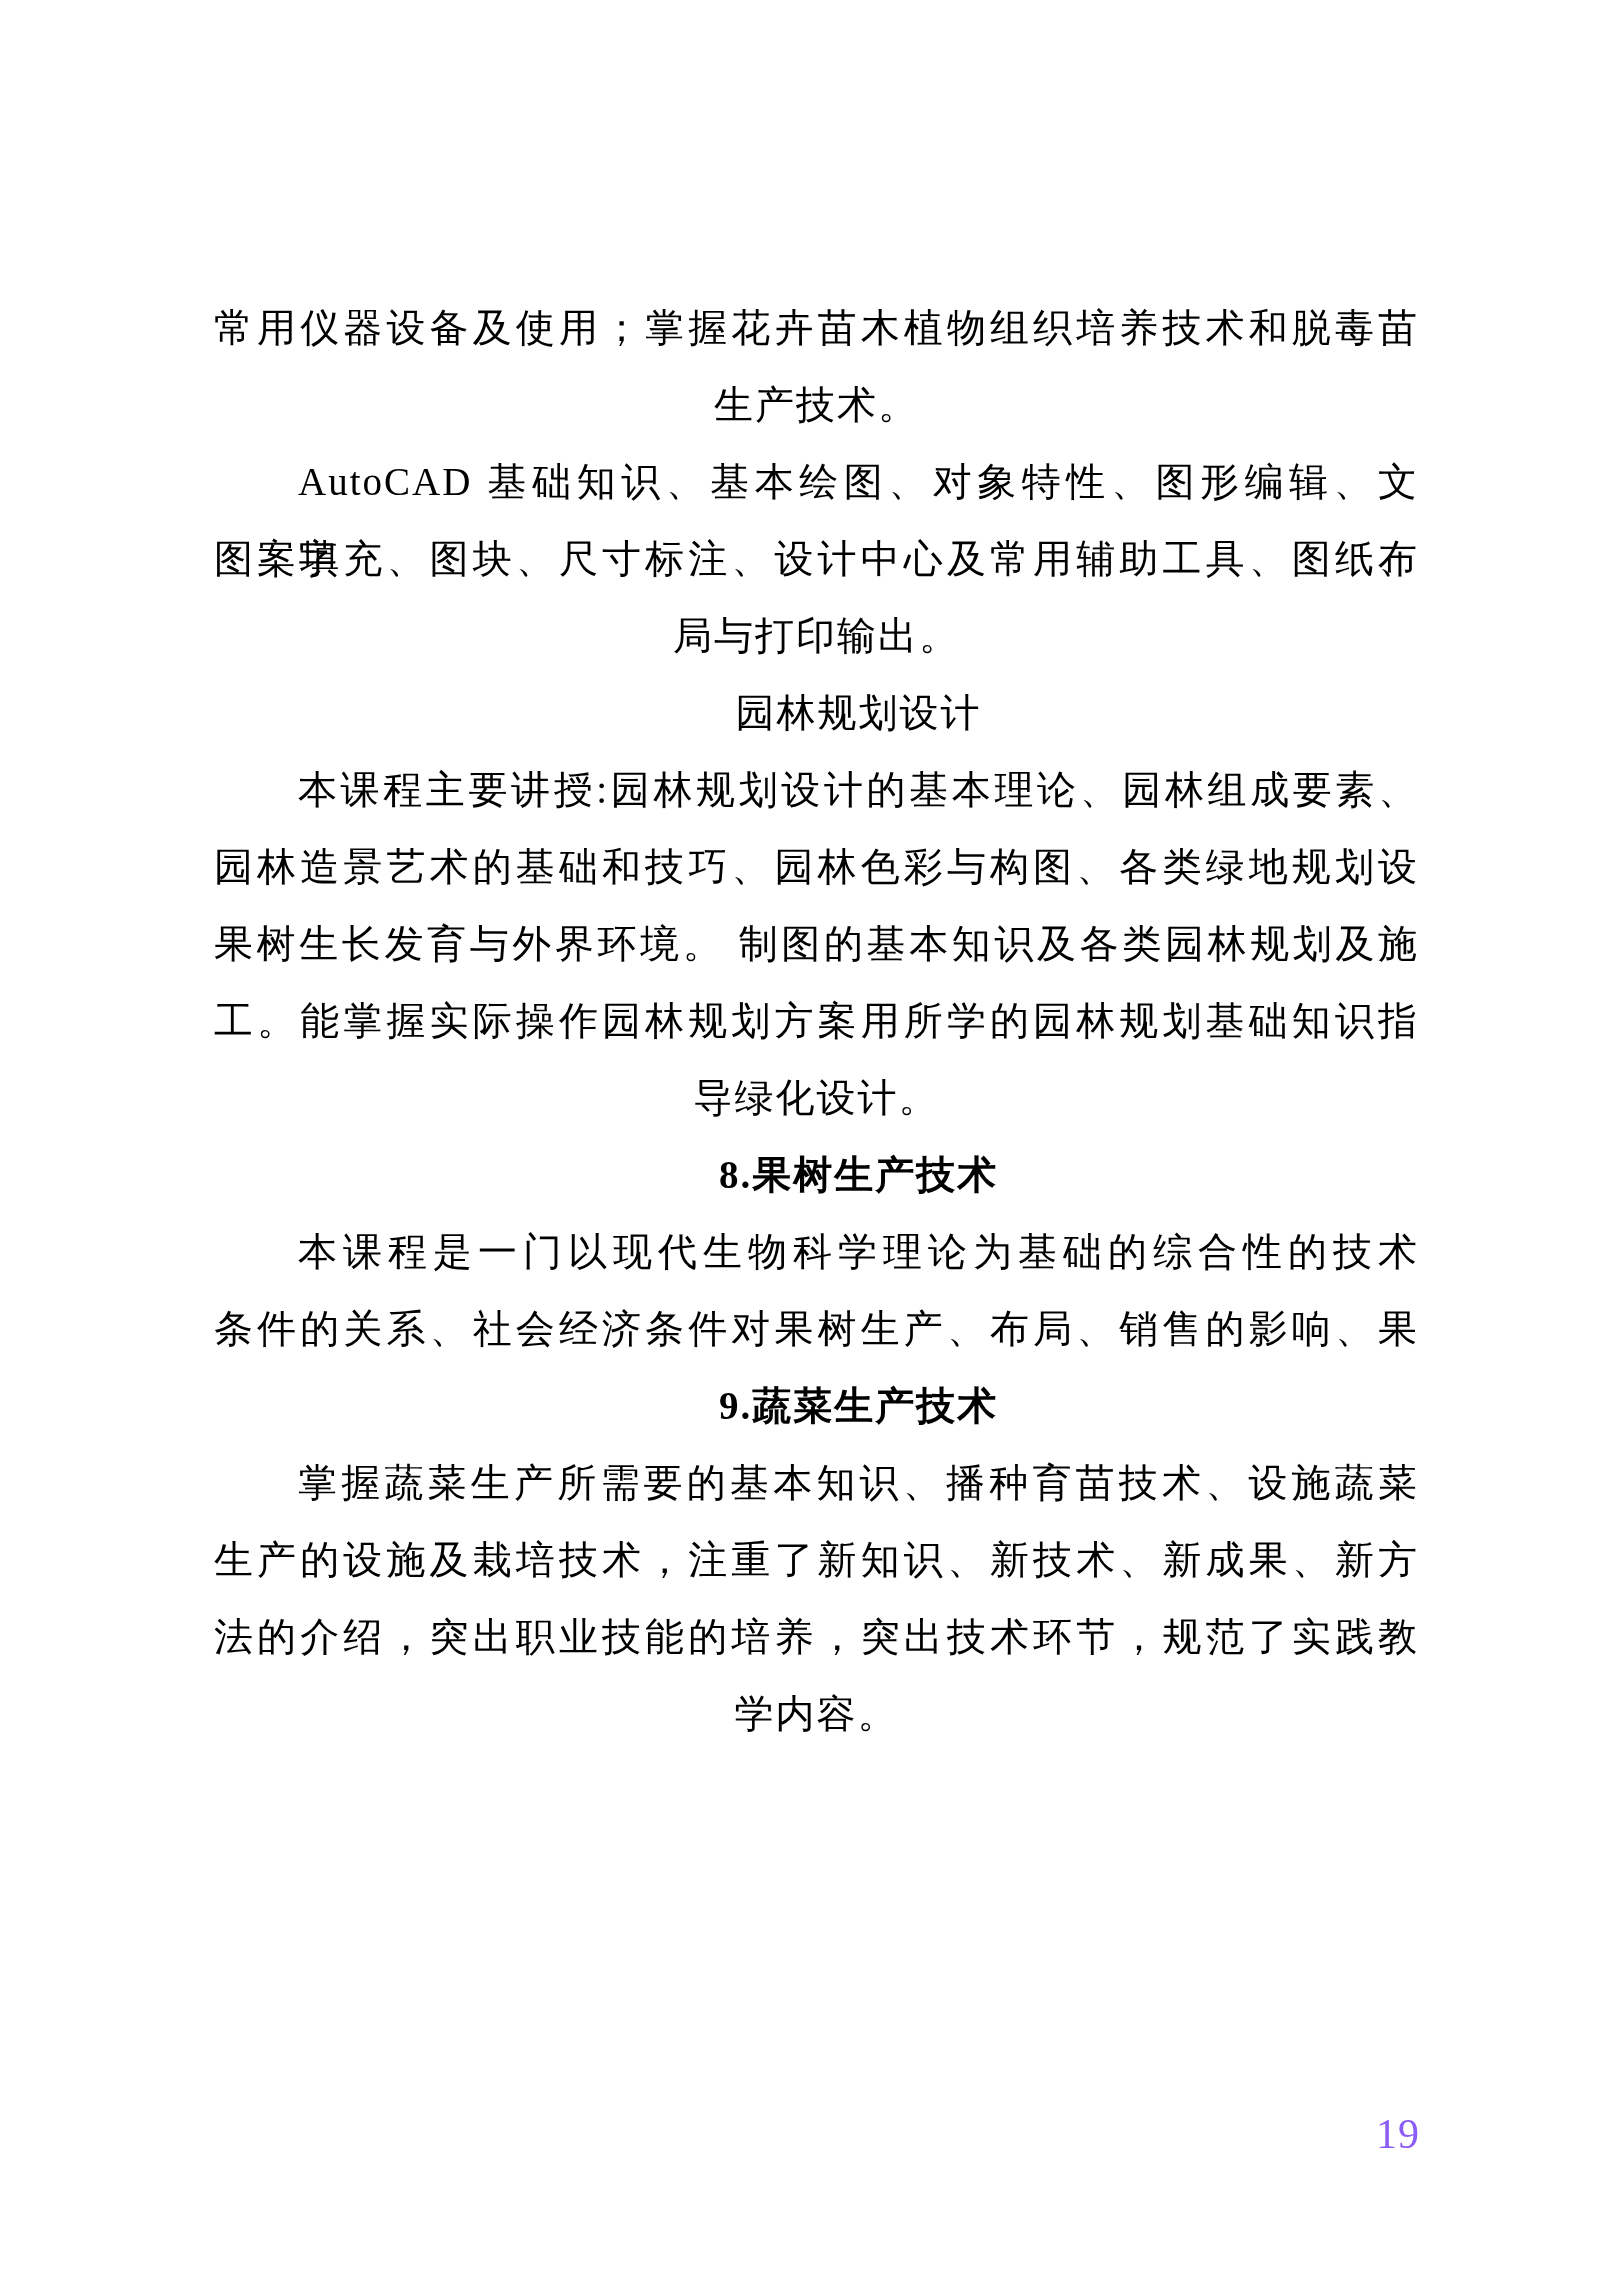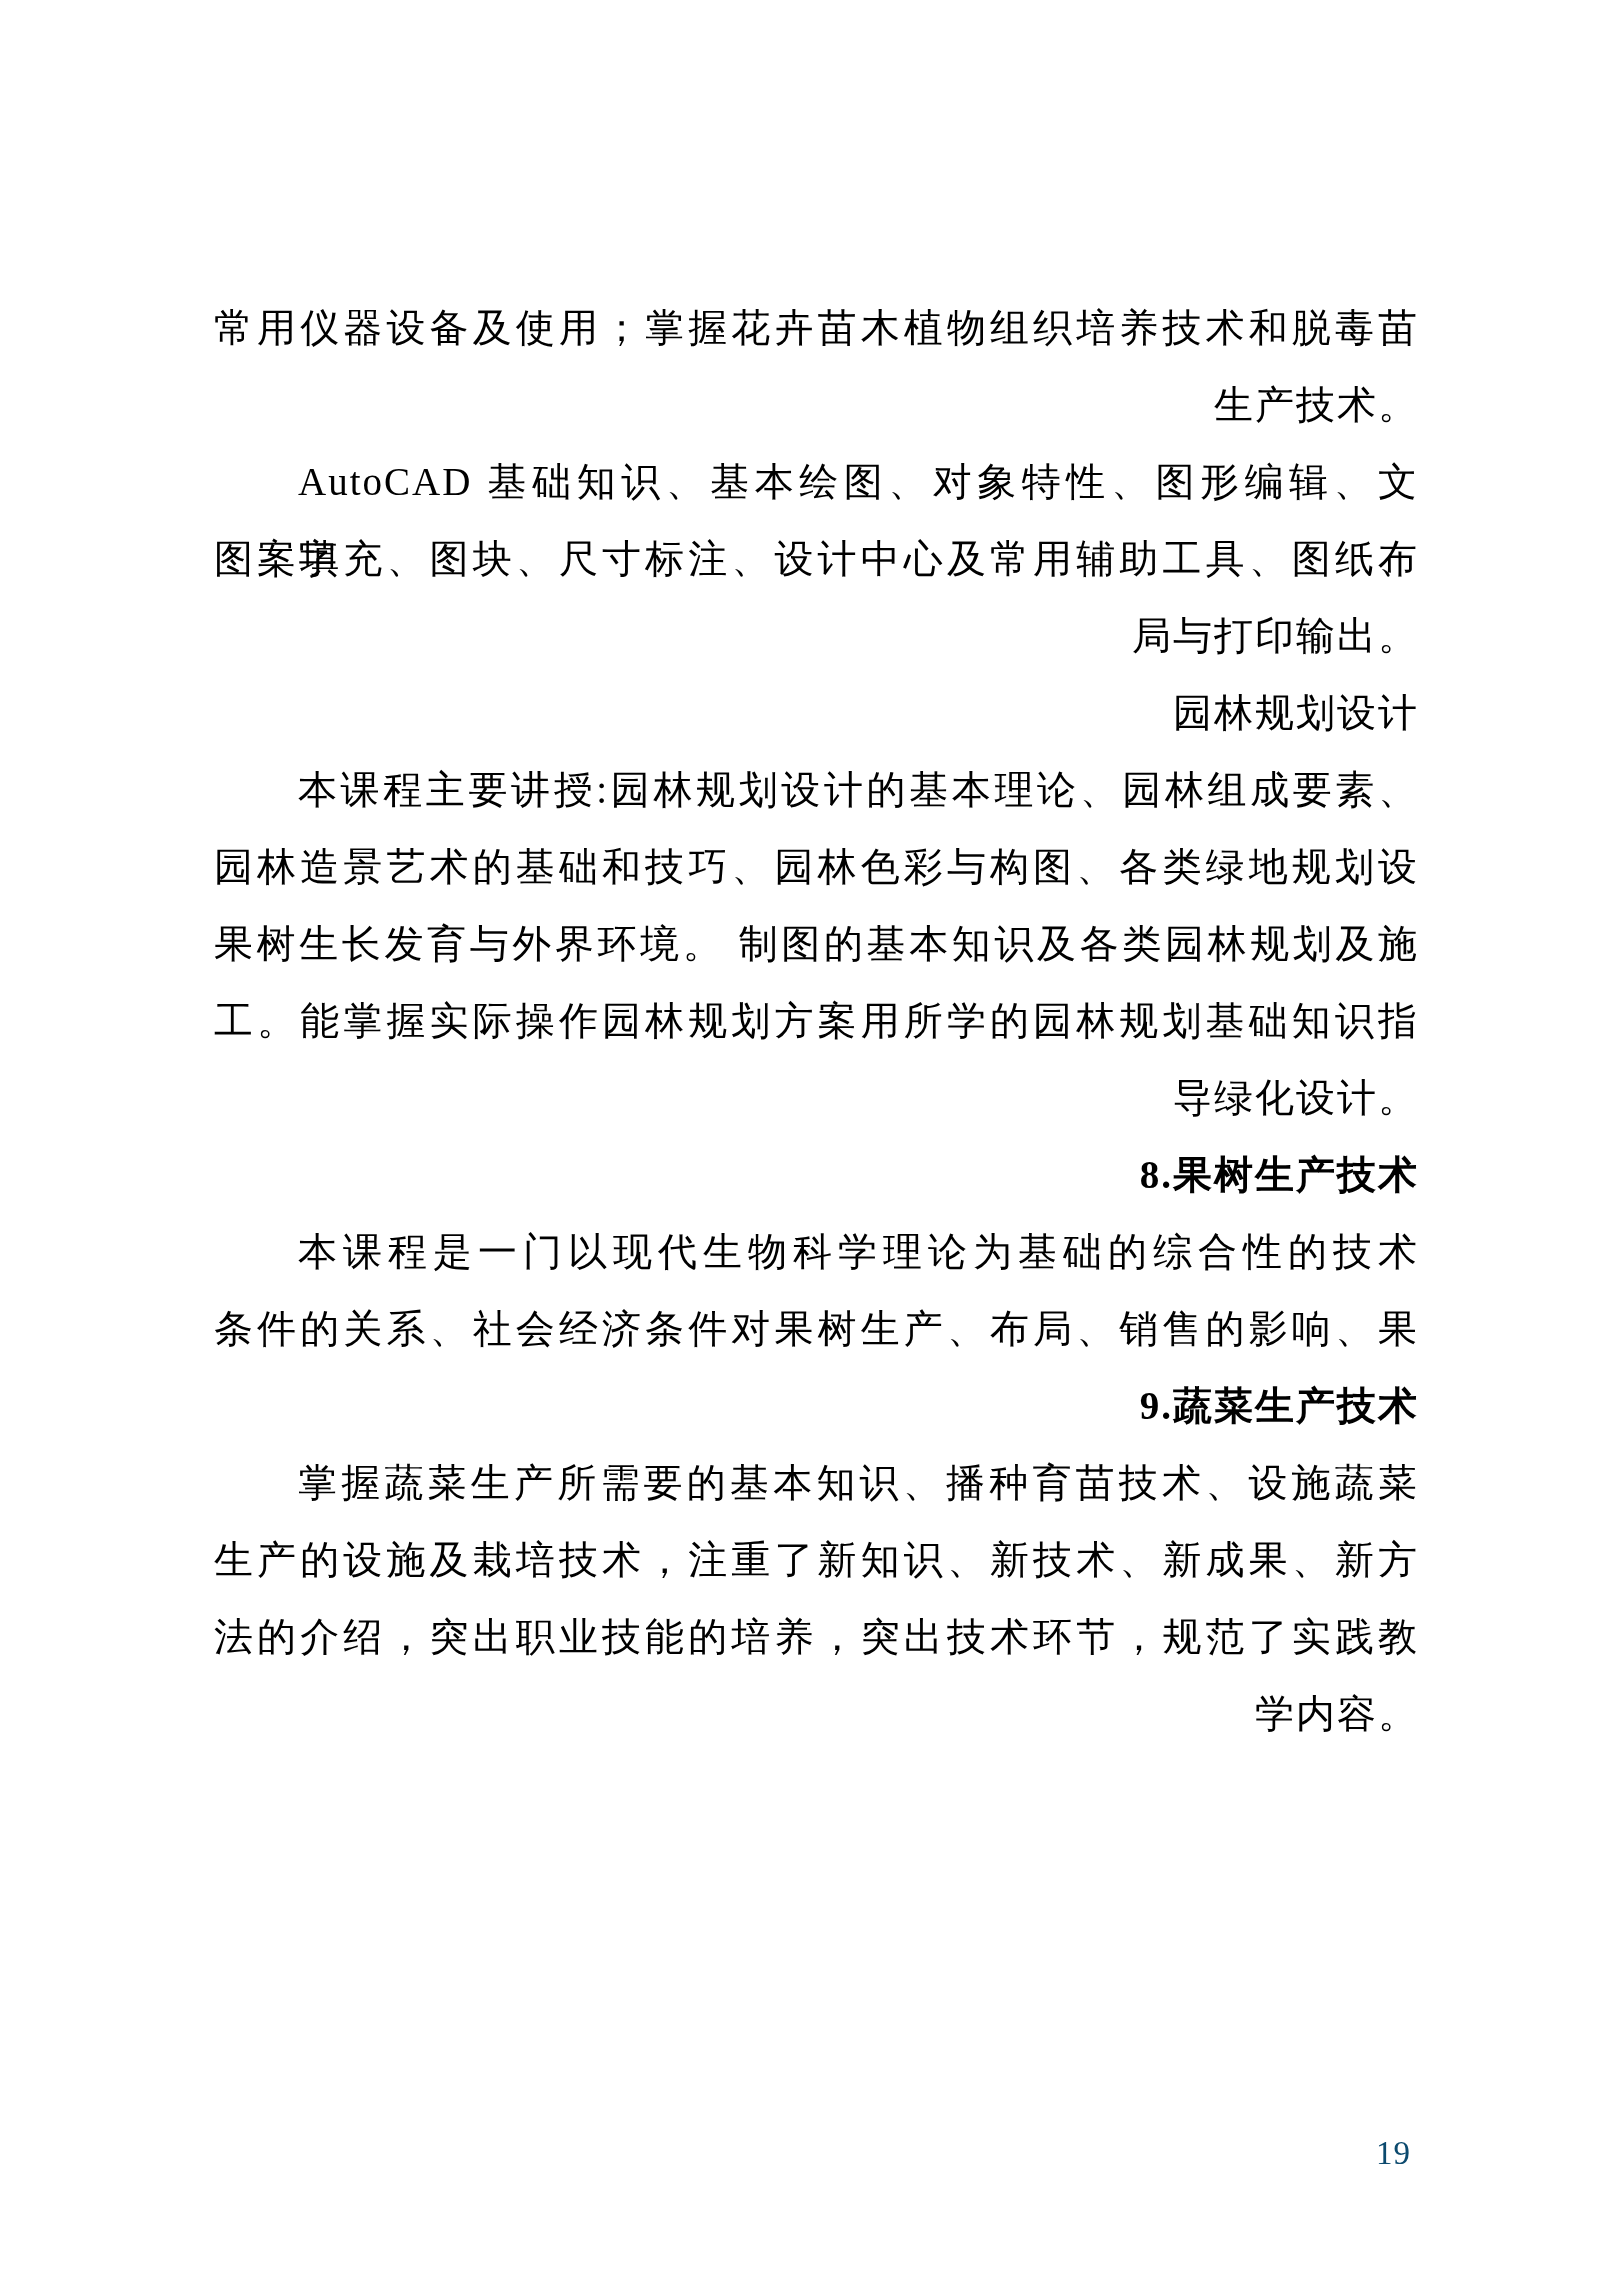--- a/index.html
+++ b/index.html
@@ -21,41 +21,40 @@
     left: 214px;
     top: 289px;
     width: 1205px;
   }
   .line {
     height: 77px;
     line-height: 77px;
     font-size: 39px;
     letter-spacing: 2px;
     white-space: pre-wrap;
-    text-align: right;
+    text-align: center;
   }
   .line.justify {
     text-align: justify;
     text-align-last: justify;
   }
   .line.indent {
     padding-left: 84px;
   }
   .line.heading {
     font-weight: bold;
   }
   .page-number {
     position: absolute;
     left: 1376px;
     top: 2115px;
-    font-size: 33px;
+    font-size: 42px;
     line-height: 39px;
     letter-spacing: 1px;
-    color: #0c4a6e;
-    margin-top: 19px;
+    color: #8b5cf6;
   }
 </style>
 </head>
 <body>
 
 <div class="page">
   <div class="text-block" id="text-block">
       <div class="line justify">常用仪器设备及使用；掌握花卉苗木植物组织培养技术和脱毒苗</div>
       <div class="line">生产技术。</div>
       <div class="line indent justify">AutoCAD 基础知识、基本绘图、对象特性、图形编辑、文字、</div>

